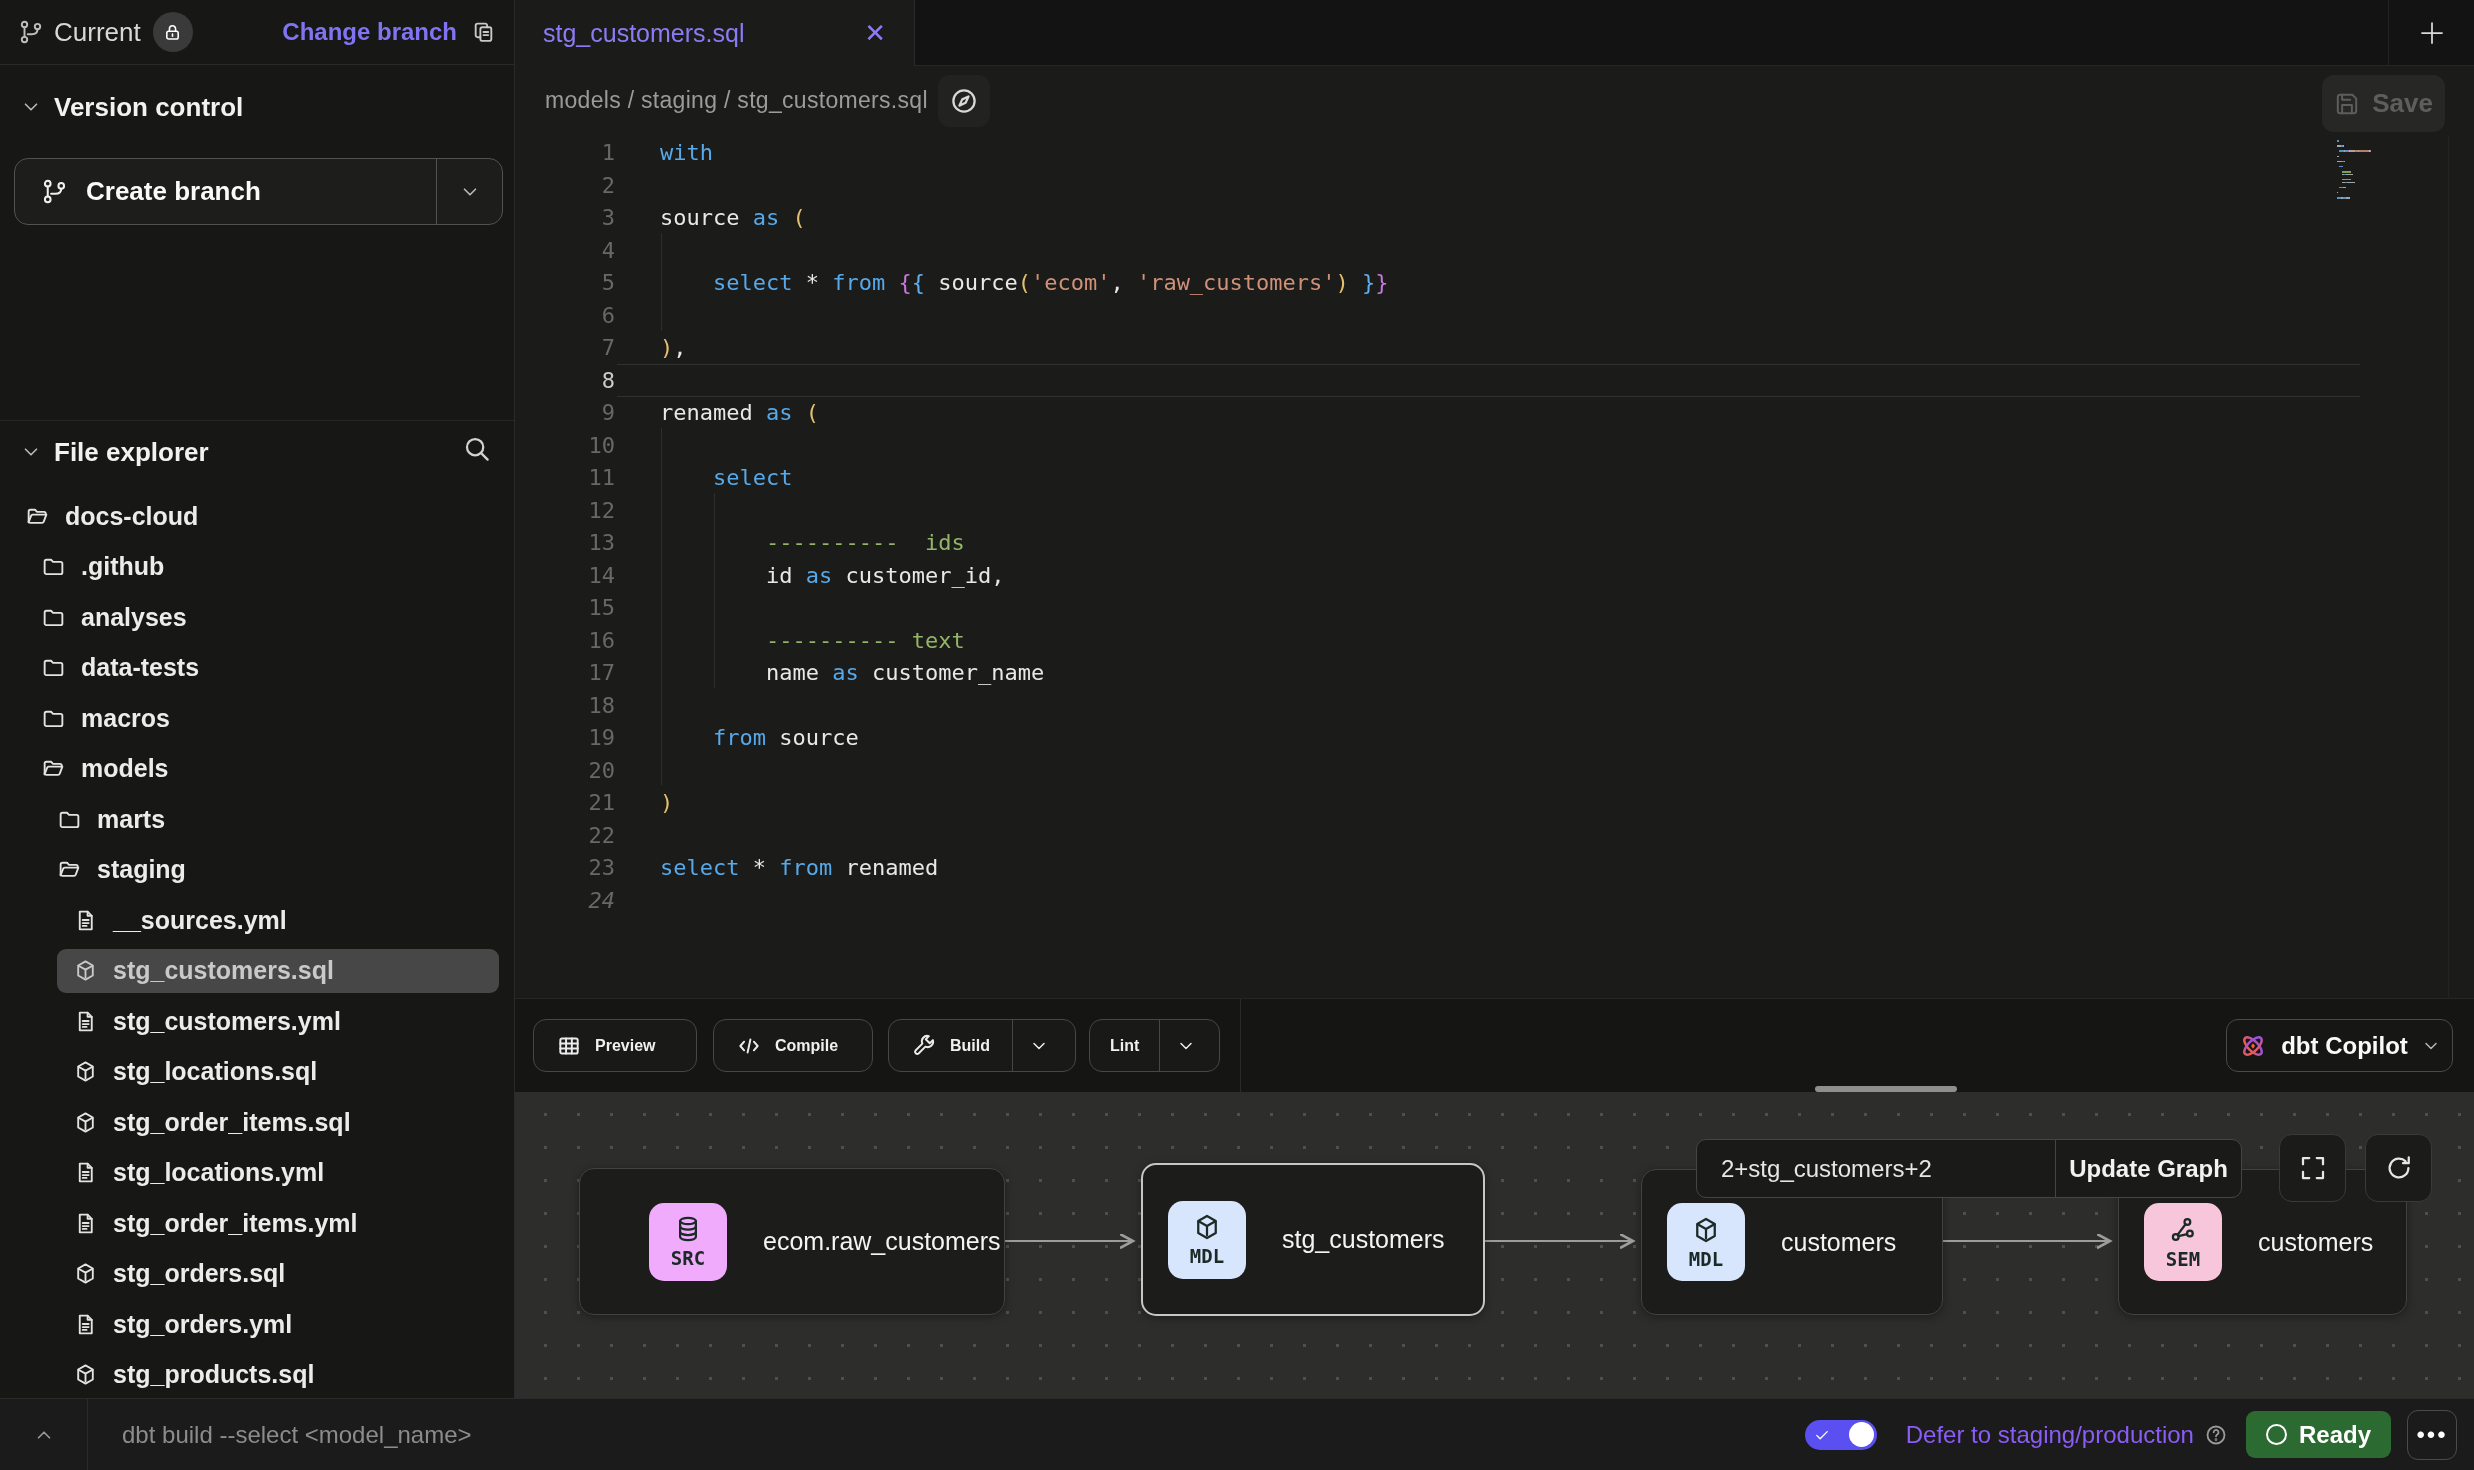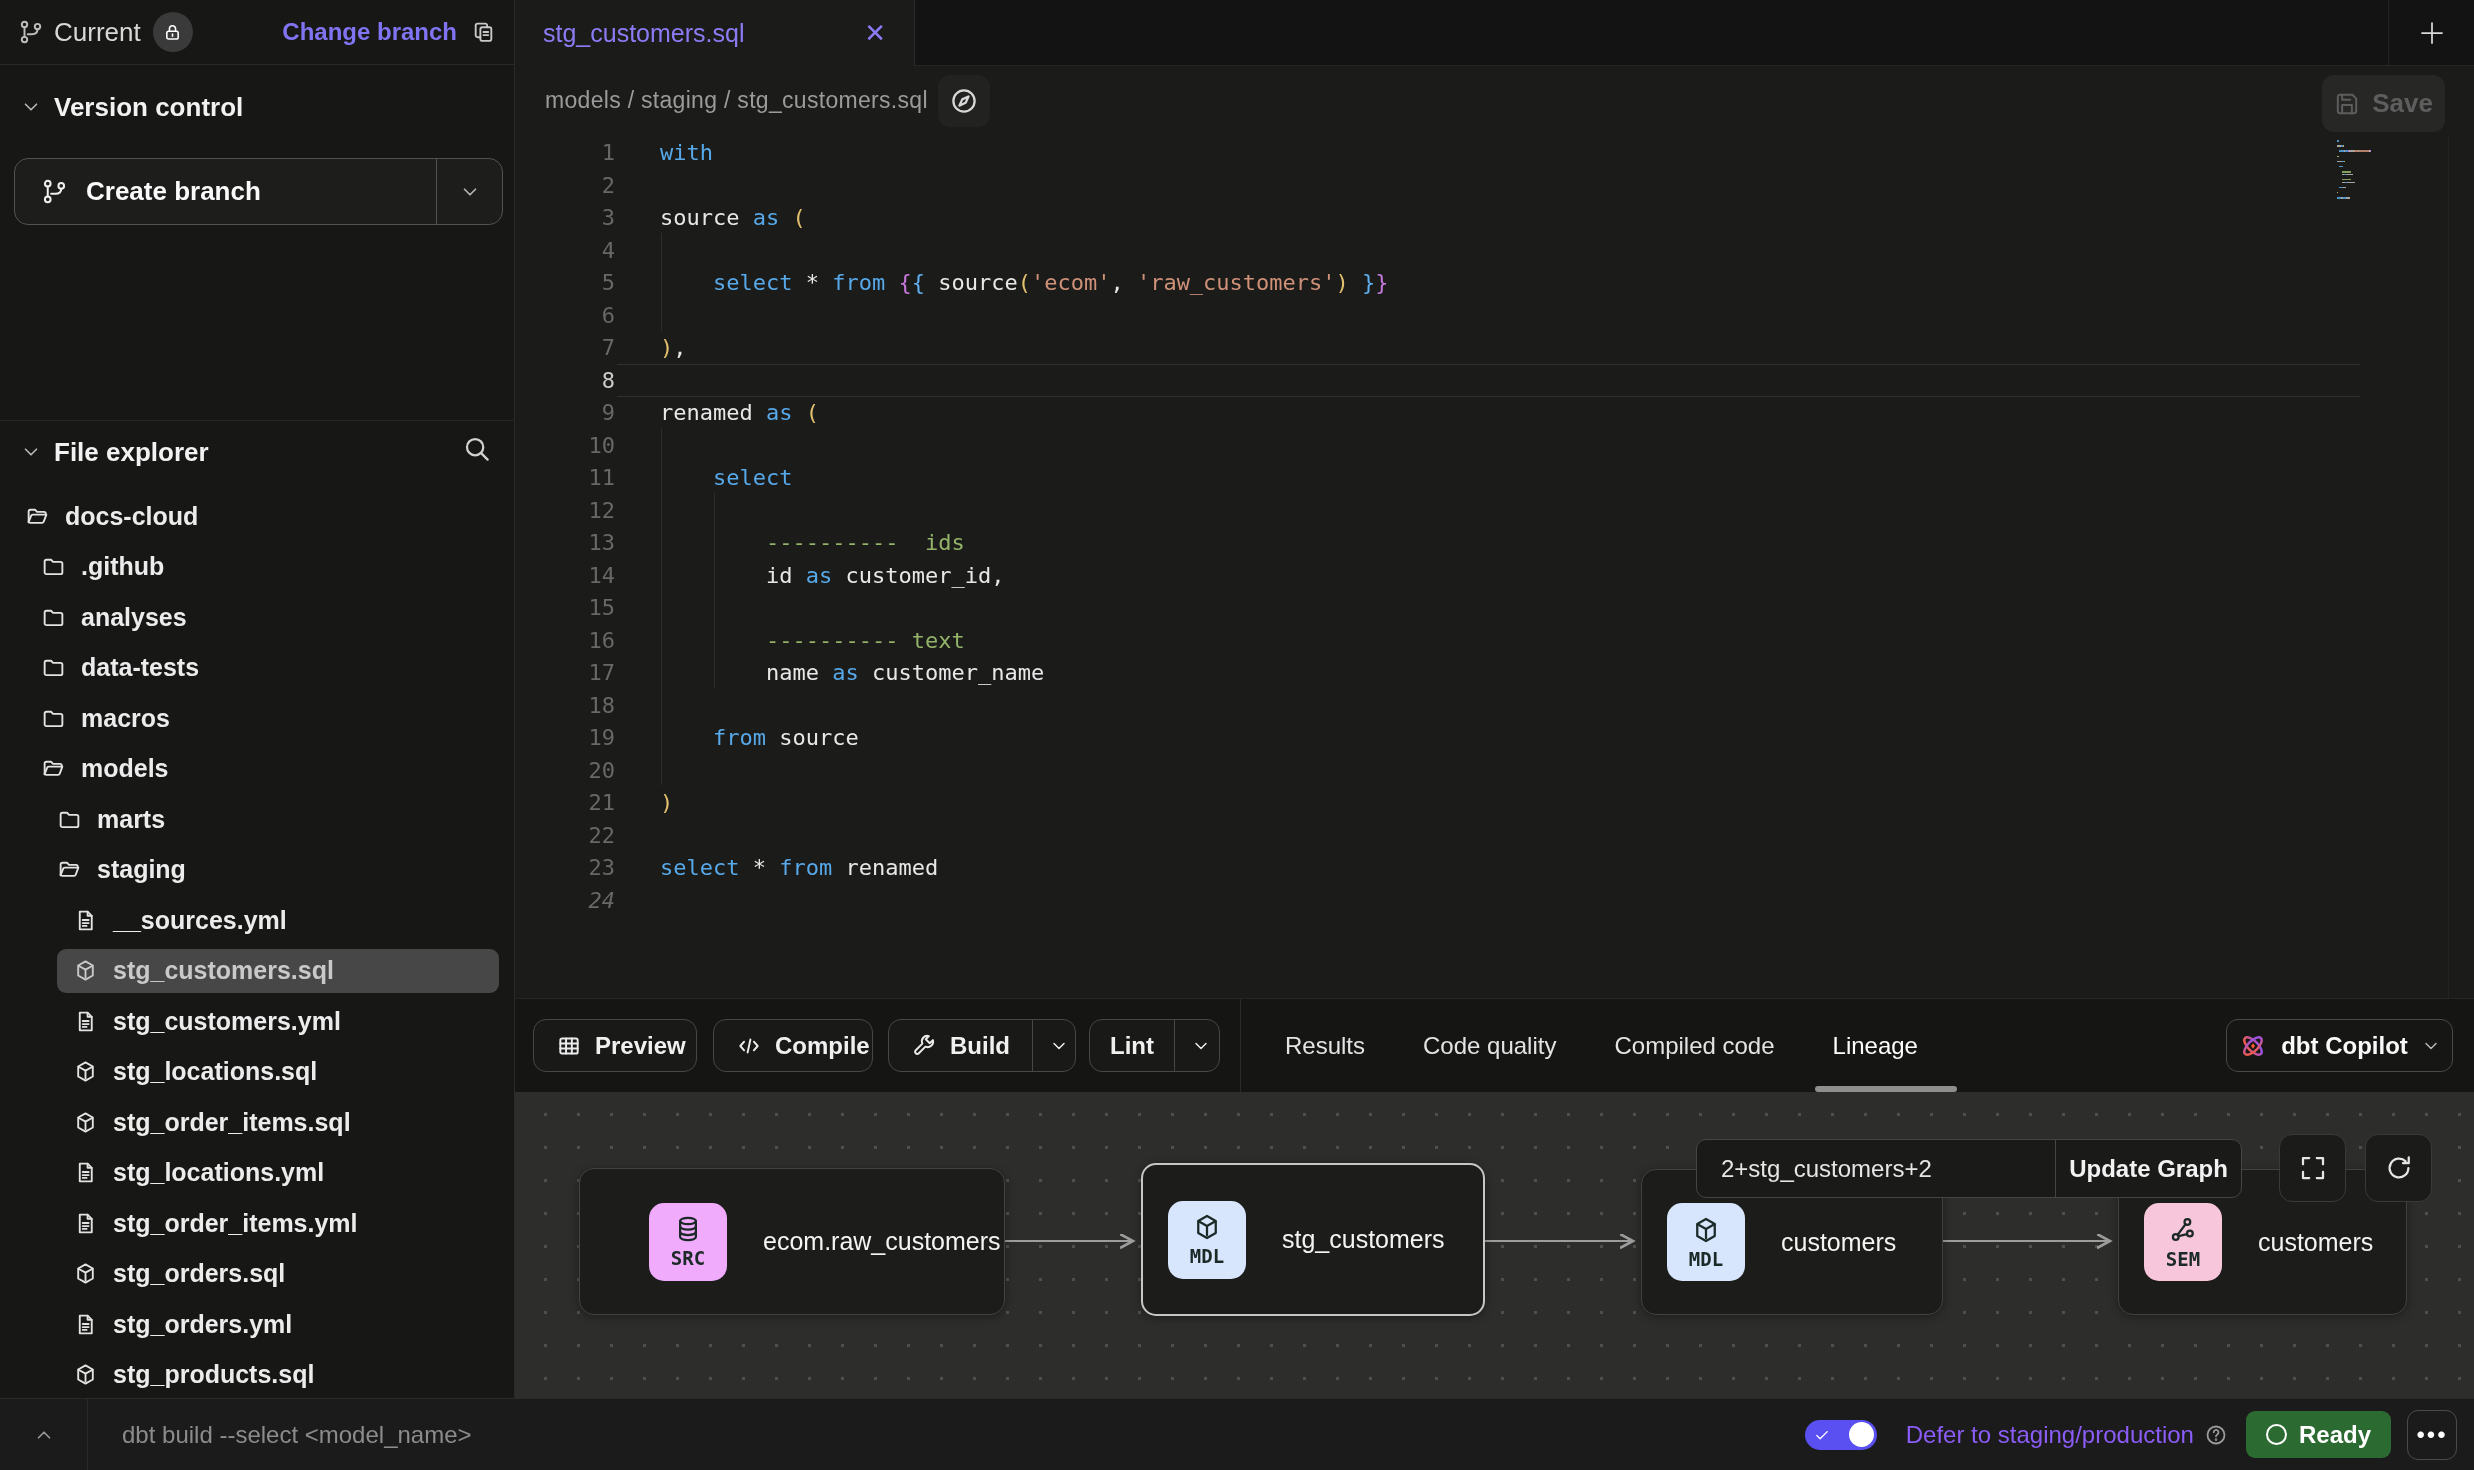--- a/index.html
+++ b/index.html
@@ -72,21 +72,21 @@
   .mm-row { height:1.5px; margin-bottom:1.1px; white-space:nowrap; font-size:0; }
   .mm-seg { display:inline-block; height:100%; opacity:.85; }
   #scrollstrip { position:absolute; left:1933px; top:0; width:26px; height:863px; border-left:1px solid #232322; }
 
   
   #toolbar { position:absolute; left:0; top:998px; width:100%; height:94px; background:#151514; border-top:1px solid #262626; }
   .tbtn { position:absolute; top:20px; height:53px; border:1.5px solid #474747; border-radius:13px; background:#191918; display:flex; align-items:stretch; cursor:pointer; }
   .tbtn .seg { display:flex; align-items:center; gap:13px; padding:0 22px; }
   .tbtn .seg.dd { border-left:1.5px solid #474747; padding:0 16px; }
   .tbtn .icon { width:26px; height:26px; color:#ececec; }
-  .tbtn .b-label { font-size:24px; font-weight:600; color:#f0f0f0; }
+  .tbtn .b-label { font-size:16px; font-weight:600; color:#f0f0f0; }
   #tb-divider { position:absolute; left:725px; top:0; height:94px; border-left:1px solid #2a2a2a; }
   #panel-tabs { position:absolute; left:770px; top:0; height:94px; display:flex; align-items:center; gap:58px; }
   .ptab { font-size:24px; color:#e3e3e3; cursor:pointer; white-space:nowrap; }
   #tab-underline { position:absolute; left:1300px; top:87px; width:142px; height:6px; background:#8f8f8f; border-radius:3px; }
   #copilot { position:absolute; left:1711px; top:20px; width:227px; height:53px; border:1.5px solid #4a4a4a; border-radius:12px; display:flex; align-items:center; justify-content:center; gap:13px; cursor:pointer; background:#161615; }
   #copilot .icon { width:30px; height:30px; }
   #copilot .c-label { font-size:24px; font-weight:700; color:#fafafa; }
   #copilot .chev { width:20px; height:20px; color:#b5b5b5; }
 
   
@@ -598,26 +598,20 @@
           </span>
         <span class="seg dd">
             <span class="icon chev" style="width:20px;height:20px;">
               <svg viewBox="0 0 24 24">
                 <path d="M6 9l6 6 6-6"></path>
               </svg>
             </span>
           </span>
       </div>
       <div id="tb-divider"></div>
-      <div id="panel-tabs">
-          <span class="ptab">Results</span>
-          <span class="ptab">Code quality</span>
-          <span class="ptab">Compiled code</span>
-          <span class="ptab" style="color: rgb(255, 255, 255);">Lineage</span>
-        </div>
       <div id="tab-underline"></div>
       <div id="copilot">
         <span class="icon">
             <svg viewBox="0 0 24 24">
               <defs>
                 <linearGradient id="cg" x1="0" y1="1" x2="1" y2="0">
                   <stop offset="0" stop-color="#ff5c35"></stop>
                   <stop offset="1" stop-color="#8a4fff"></stop>
                 </linearGradient>
               </defs>

